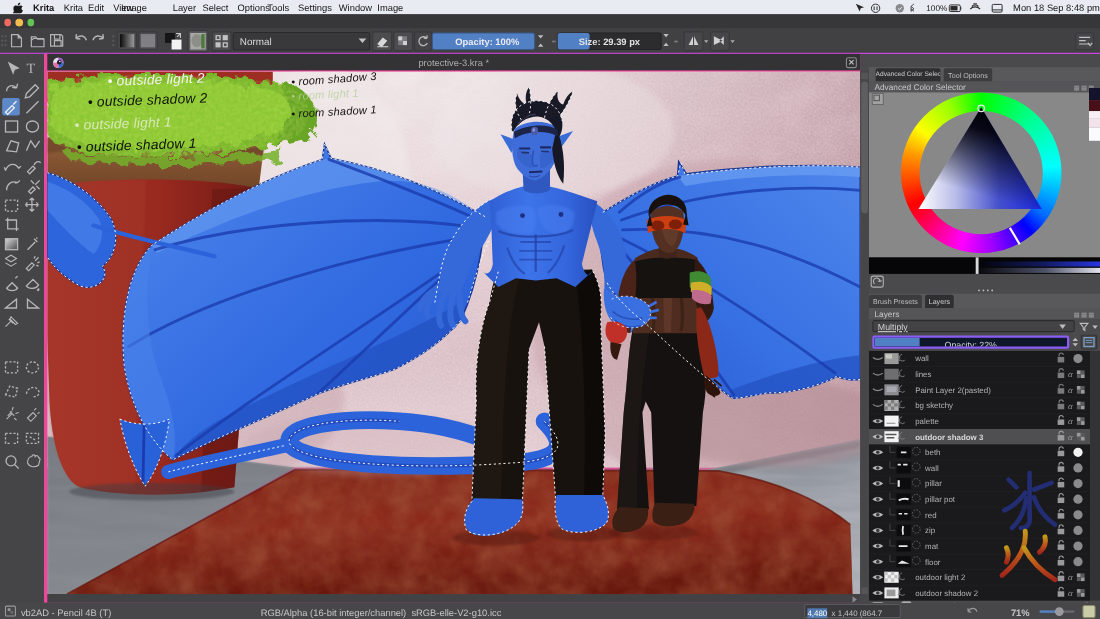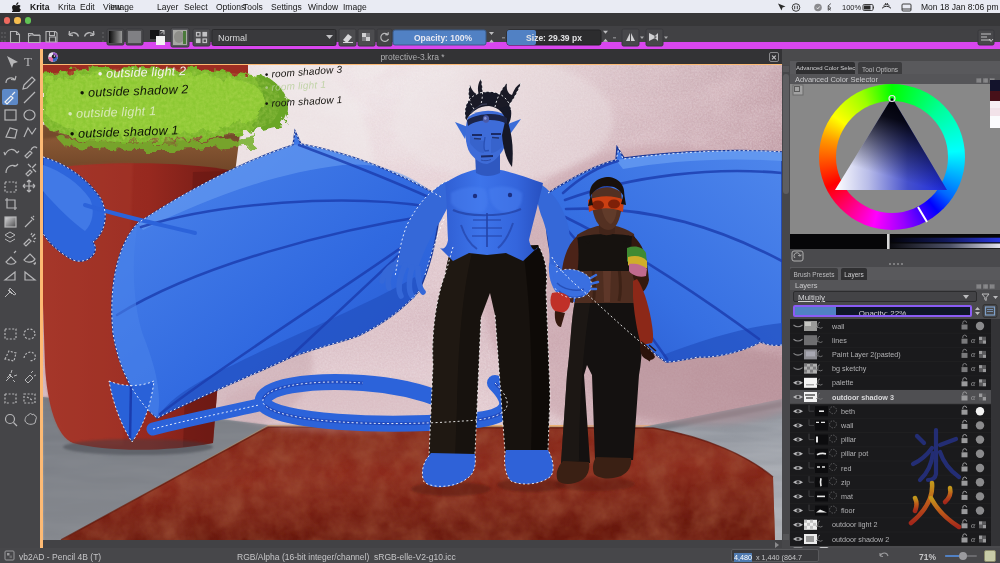--- a/index.html
+++ b/index.html
@@ -9,25 +9,25 @@
 
 #menubar { position:absolute; left:0; top:0; width:1000px; height:13px; background:#e9ebf3;
   color:#151515; font-size:8.5px; display:flex; align-items:center; }
 #menubar .mi { position:absolute; top:1.5px; white-space:nowrap; }
 #menubar .b { font-weight:bold; }
 
 #titlebar { position:absolute; left:0; top:13px; width:1000px; height:13px; background:#373739; }
 .tl { position:absolute; top:17px; width:6.5px; height:6.5px; border-radius:50%; }
 #wtitle { position:absolute; top:14.5px; left:0; width:1000px; text-align:center; color:#b7b7b9; font-size:8.5px; font-weight:bold; }
 
-#toolbar { position:absolute; left:0; top:26px; width:1000px; height:23px; background:#414144; border-bottom:7px solid #d946ef; }
+#toolbar { position:absolute; left:0; top:26px; width:1000px; height:23px; background:#414144; border-bottom:1px solid #d946ef; }
 
 #toolbox { position:absolute; left:0; top:49px; width:40px; height:499px; background:#454548; }
 
-#subwin { position:absolute; left:40px; top:49px; width:742px; height:499px; background:#fdba74; }
+#subwin { position:absolute; left:40px; top:49px; width:742px; height:499px; background:#ec4899; }
 #subtitle { position:absolute; left:3px; top:0; width:739px; height:15px; background:#333335; }
 #subtitle .t { position:absolute; left:0; right:0; top:3px; text-align:center; color:#adadaf; font-size:8.5px; }
 #canvas { position:absolute; left:3px; top:16px; width:739px; height:475px; }
 #hscroll { position:absolute; left:3px; top:491px; width:739px; height:8px; background:#424245; }
 
 #dock { position:absolute; left:790px; top:49px; width:210px; height:499px; background:#4a4a4d;margin-top:12px; }
 .dtabbar { position:absolute; left:0; width:210px; height:13px; background:#59595c; }
 .dtab { position:absolute; top:0; height:12px; background:#2f2f31; color:#cfcfd1; font-size:7.5px; text-align:center; padding-top:3px; border-radius:2px 2px 0 0; white-space:nowrap; overflow:hidden; }
 .dtab.inact { background:#3c3c3e; color:#bdbdbf; }
 .dhead { position:absolute; left:0; width:210px; height:10px; background:#555558; color:#c9c9cb; font-size:7.5px; padding:1px 0 0 5px; }
@@ -65,21 +65,21 @@
      <path d="M58,2 l3,2.5 l-3,2.5 v-5 l3,-2.5 m0,7.5 l-3,-2.5" stroke-width="0.8" transform="translate(0,1) scale(0.9)"></path>
      <rect x="87" y="1.5" width="10" height="6" rx="1.2"></rect>
           <rect x="88" y="2.5" width="6.5" height="4" fill="#2a2a2a" stroke="none"></rect>
           <path d="M97.5,3.5 v2"></path>
      <path d="M106,6.5 a6,6 0 0 1 9,0 m-7.5,-2.5 a4,4 0 0 1 6,0 m-4.5,-2.2 a2,2 0 0 1 3,0" transform="translate(0,-1.2)" stroke-width="1"></path>
      <rect x="126" y="1" width="9" height="7" rx="1"></rect>
           <path d="M126,6 h9"></path>
    </g>
    <text x="66" y="7" font-size="7.5" fill="#1a1a1a" font-family="Liberation Sans, sans-serif">100%</text>
  </svg>
- <span class="mi" style="left:921px;">Mon 18 Jan  8:06 pm</span>
+ <span class="mi" style="left:921px;">Mon 18 Sep  8:48 pm</span>
   </div>
 
   <div id="titlebar"></div>
   <div class="tl" style="left:3.5px;background:#ee6a5f;"></div>
   <div class="tl" style="left:14px;background:#f5bd4f;"></div>
   <div class="tl" style="left:24.5px;background:#61c455;"></div>
 
   <div id="toolbar">
     <svg width="1000" height="23" viewBox="0 0 1000 23" style="position:absolute;left:0;top:0;">
 

